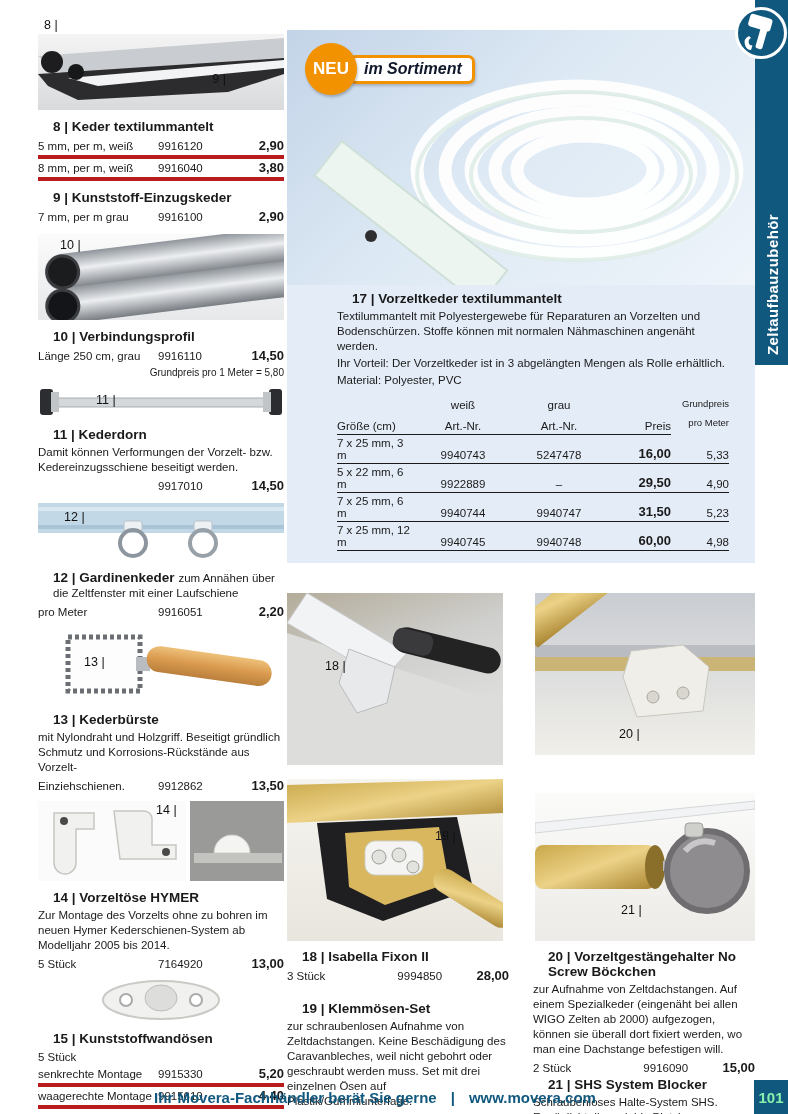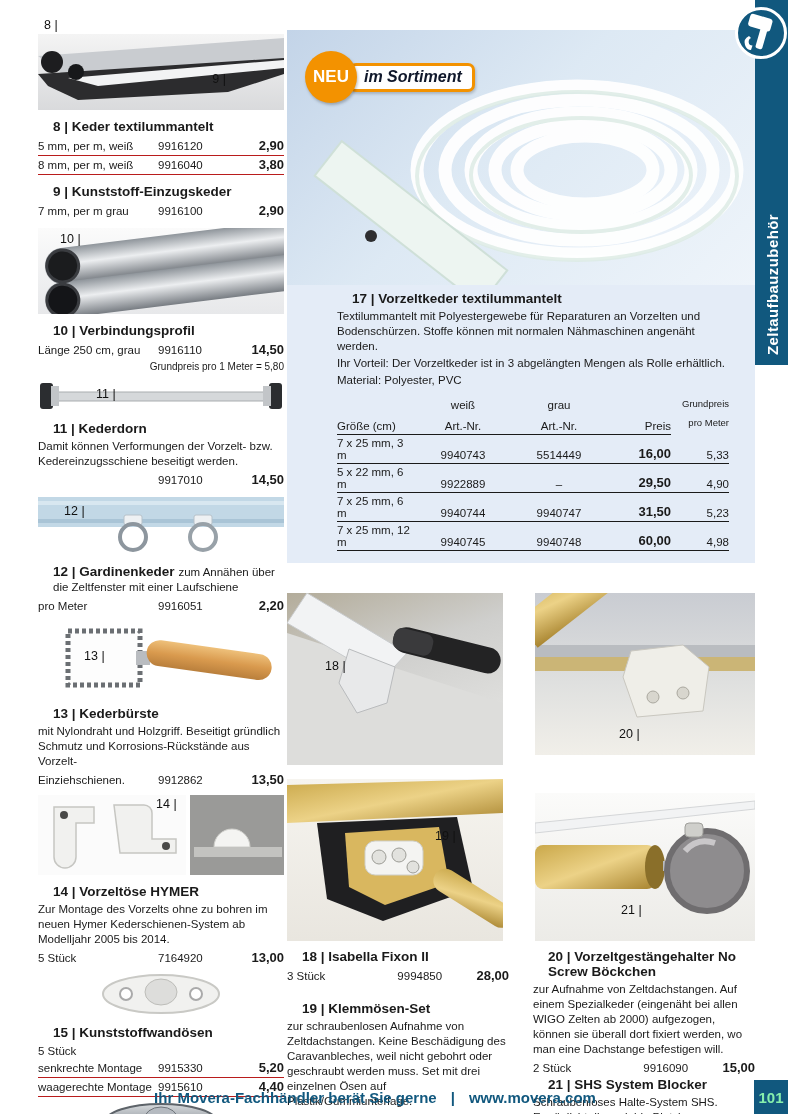--- a/index.html
+++ b/index.html
@@ -12,29 +12,29 @@
   .pimg{position:relative;width:246px;overflow:hidden;}
   .imglabel{position:absolute;font-size:12.5px;color:#111;z-index:3;}
   .phead{font-weight:bold;font-size:13.5px;margin:9px 0 3px 15px;}
   .phead .pnum{font-weight:bold;}
   .pdesc{font-size:11.5px;line-height:15px;margin:0 0 2px 0;}
   .inlinedesc{font-weight:normal;font-size:11.5px;}
   .prow{display:flex;align-items:baseline;font-size:11.5px;line-height:17px;}
   .prow .lbl{width:120px;}
   .prow .art{width:86px;}
   .prow .price{flex:1;text-align:right;font-weight:bold;font-size:13px;}
-  .prow.u{border-bottom:1px solid #b91c1c;}
+  .prow.u{border-bottom:4px solid #b91c1c;}
   .gnote{font-size:10px;text-align:right;margin-top:2px;}
   .qty{font-size:11.5px;line-height:16px;}
   
   .col-right{position:absolute;left:287px;top:30px;width:468px;}
   .panel{background:#e4ecf7;padding-bottom:12px;}
   .hero{position:relative;width:468px;height:255px;
         background:linear-gradient(135deg,#c3d4e8 0%,#dde9f4 45%,#eef4fa 100%);}
-  .neu-badge{position:absolute;left:18px;top:28px;height:38px;display:flex;align-items:center;z-index:4;}
+  .neu-badge{position:absolute;left:18px;top:20px;height:38px;display:flex;align-items:center;z-index:4;}
   .neu-circle{width:52px;height:52px;border-radius:50%;background:#f39200;color:#fff;
               display:flex;align-items:center;justify-content:center;font-weight:bold;
               font-size:17px;box-shadow:1px 2px 3px rgba(0,0,0,.25);z-index:2;}
   .neu-box{margin-left:-8px;background:#fff;border:3px solid #f39200;border-radius:7px;
            color:#0f172a;font-weight:bold;font-style:italic;font-size:16px;
            padding:2px 10px 3px 12px;box-shadow:1px 2px 3px rgba(0,0,0,.2);}
   .p17text{padding:6px 22px 0 50px;}
   .p17text .phead{margin-top:0;}
   .t17{width:392px;margin:4px 0 0 50px;border-collapse:collapse;font-size:11.5px;}
   .t17 td,.t17 th{padding:2px 0;font-weight:normal;text-align:left;vertical-align:bottom;}
@@ -298,21 +298,21 @@
         </tr>
         <tr class="h2">
           <td>Größe (cm)</td>
           <td class="c-w">Art.-Nr.</td>
           <td class="c-g">Art.-Nr.</td>
           <td class="c-p">Preis</td>
         </tr>
         <tr class="dr">
           <td>7 x 25 mm, 3 m</td>
           <td class="c-w">9940743</td>
-          <td class="c-g">5514449</td>
+          <td class="c-g">5247478</td>
           <td class="c-p preis">16,00</td>
           <td class="c-gr">5,33</td>
         </tr>
         <tr class="dr">
           <td>5 x 22 mm, 6 m</td>
           <td class="c-w">9922889</td>
           <td class="c-g">–</td>
           <td class="c-p preis">29,50</td>
           <td class="c-gr">4,90</td>
         </tr>

